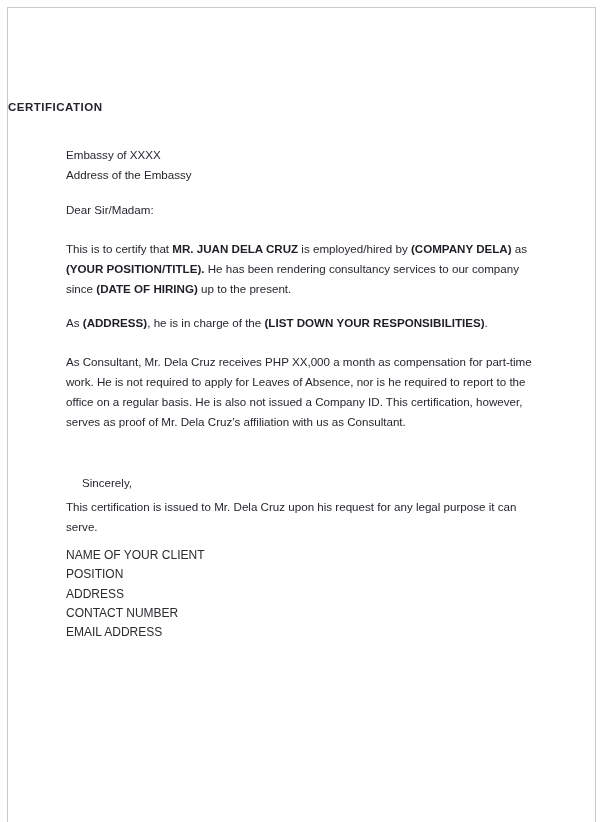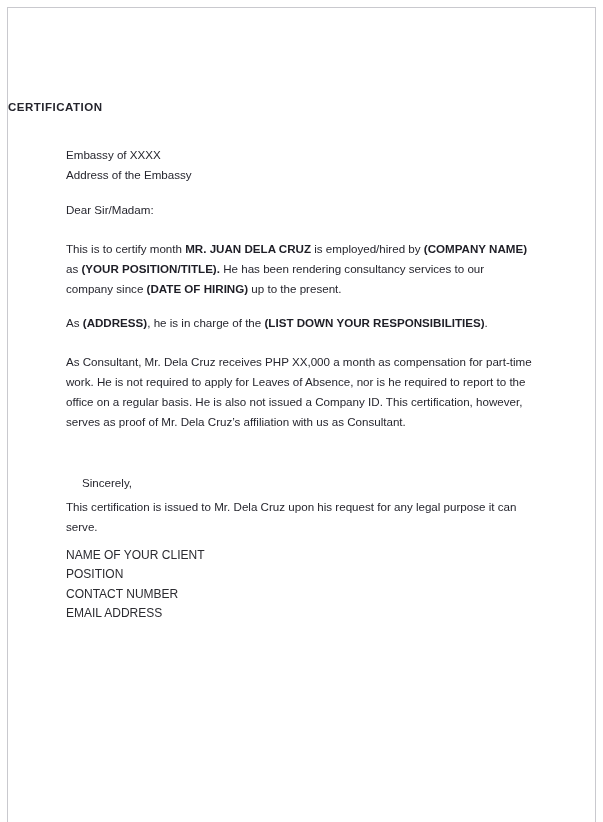--- a/index.html
+++ b/index.html
@@ -76,30 +76,31 @@
 
   <div class="doc-title">CERTIFICATION</div>
 
   <div class="block addr">
     <div>Embassy of XXXX</div>
     <div>Address of the Embassy</div>
   </div>
 
   <div class="block salutation">Dear Sir/Madam:</div>
 
-  <div class="block para1"><span>This is to certify month </span><b>MR. JUAN DELA CRUZ</b><span> is employed/hired by </span><b>(COMPANY NAME)</b><span> as </span><b>(YOUR POSITION/TITLE).</b><span> He has been rendering consultancy services to our company since </span><b>(DATE OF HIRING)</b><span> up to the present.</span></div>
+  <div class="block para1"><span>This is to certify that </span><b>MR. JUAN DELA CRUZ</b><span> is employed/hired by </span><b>(COMPANY DELA)</b><span> as </span><b>(YOUR POSITION/TITLE).</b><span> He has been rendering consultancy services to our company since </span><b>(DATE OF HIRING)</b><span> up to the present.</span></div>
 
   <div class="block para2"><span>As </span><b>(ADDRESS)</b><span>, he is in charge of the </span><b>(LIST DOWN YOUR RESPONSIBILITIES)</b><span>.</span></div>
 
   <div class="block para3">As Consultant, Mr. Dela Cruz receives PHP XX,000 a month as compensation for part-time work. He is not required to apply for Leaves of Absence, nor is he required to report to the office on a regular basis. He is also not issued a Company ID. This certification, however, serves as proof of Mr. Dela Cruz’s affiliation with us as Consultant.</div>
 
   <div class="block para4">This certification is issued to Mr. Dela Cruz upon his request for any legal purpose it can serve.</div>
 
   <div class="block closing">Sincerely,</div>
 
   <div class="sig">
     <div>NAME OF YOUR CLIENT</div>
     <div>POSITION</div>
+    <div>ADDRESS</div>
     <div>CONTACT NUMBER</div>
     <div>EMAIL ADDRESS</div>
   </div>
 
 </div>
 
 </body></html>

